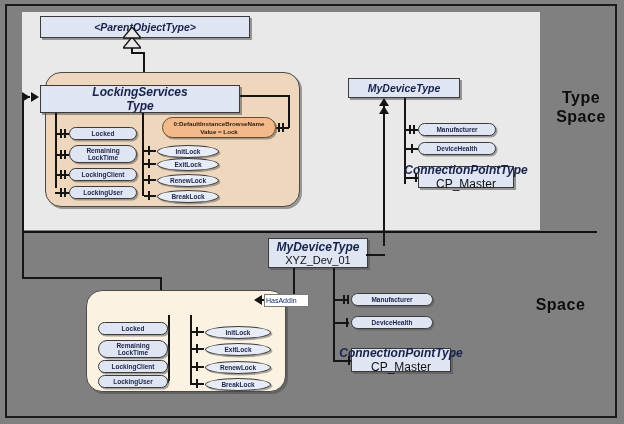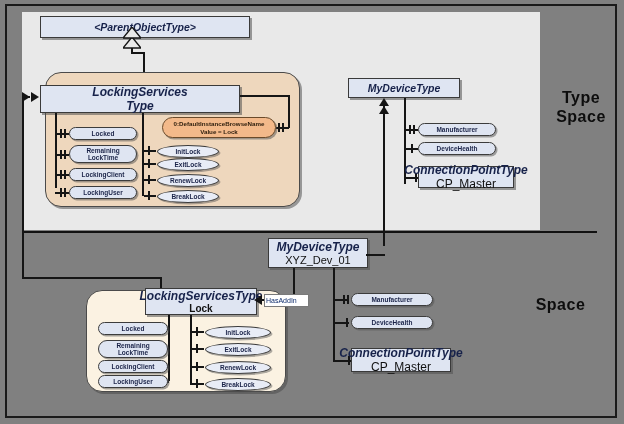--- a/index.html
+++ b/index.html
@@ -211,24 +211,20 @@
 
   <div class="nodebox" style="left:268px;top:238px;width:100px;height:30px;">
     <span class="ln1">MyDeviceType</span>
     <span class="ln2">XYZ_Dev_01</span>
   </div>
 
   <div class="hline" style="left:366px;top:254px;width:19px;"></div>
 
   <div class="tan-group light" style="left:86px;top:290px;width:200px;height:102px;"></div>
 
-  <div class="nodebox" style="left:145px;top:288px;width:112px;height:27px;">
-    <span class="ln1">LockingServicesType</span>
-    <span class="ln2" style="font-weight:bold;font-size:10px;">Lock</span>
-  </div>
 
   <div class="vline" style="left:293px;top:268px;height:32px;"></div>
   <div class="hline" style="left:259px;top:299px;width:36px;"></div>
   <div class="arrow-l" style="left:254px;top:295px;"></div>
   <div class="edge-label" style="left:264px;top:294px;width:41px;height:11px;line-height:11px;">HasAddIn</div>
 
   <div class="thin-v" style="left:168px;top:315px;height:66px;"></div>
   <div class="thin-h" style="left:155px;top:328px;width:14px;"></div>
   <div class="thin-h" style="left:155px;top:348px;width:14px;"></div>
   <div class="thin-h" style="left:155px;top:366px;width:14px;"></div>

